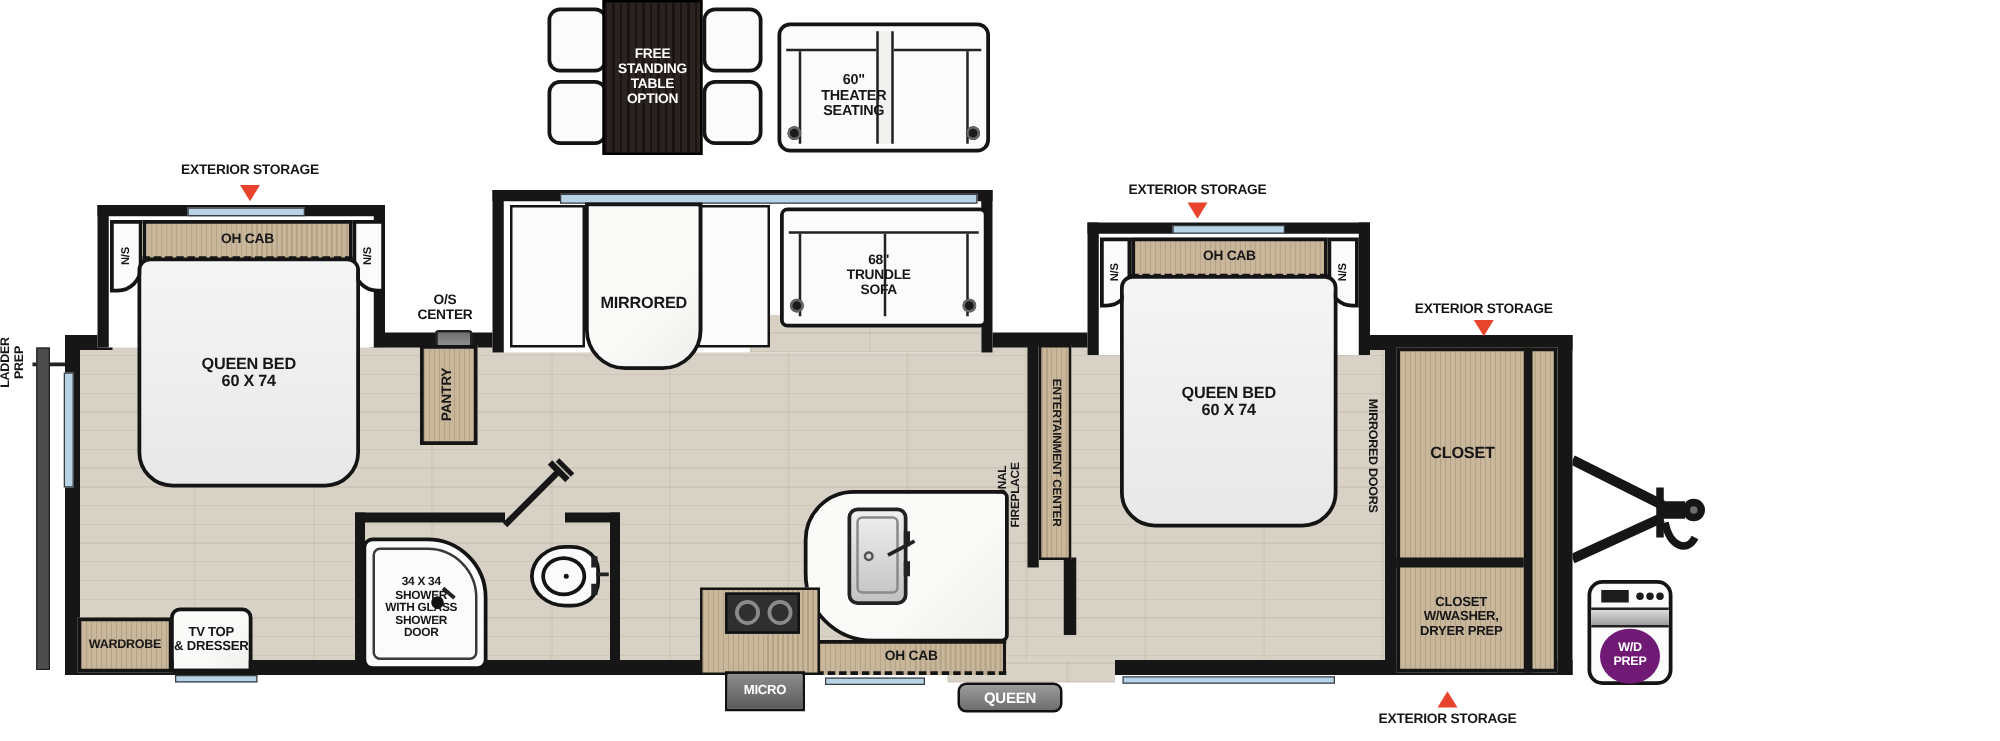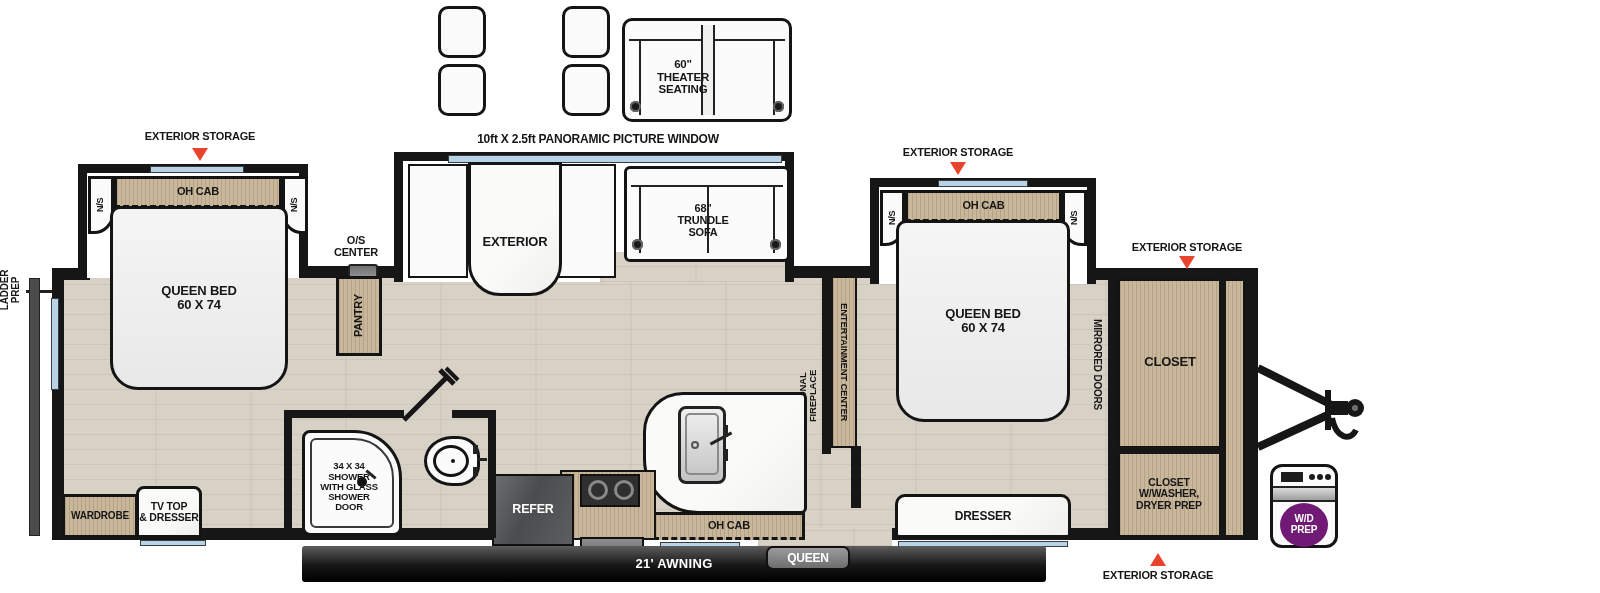--- a/index.html
+++ b/index.html
@@ -75,44 +75,47 @@
   <div class="abs lbl" style="left:120px;top:130px;width:160px;height:14px;font-size:11px;">EXTERIOR STORAGE</div>
   <div class="abs tri-down" style="left:192px;top:148px;"></div>
 
   <div class="abs lbl" style="left:310px;top:232px;width:92px;height:30px;font-size:11px;">O/S
 CENTER</div>
   <div class="abs" style="left:348px;top:264px;width:30px;height:18px;background:linear-gradient(180deg,#6f6f6f,#9c9c9c);border:2px solid #222;border-radius:3px;box-sizing:border-box;"></div>
   <div class="abs wood" style="left:336px;top:276px;width:46px;height:80px;">
     <div class="lbl vflip" style="width:100%;height:100%;font-size:11px;">PANTRY</div>
   </div>
 
-  <div class="abs lbl" style="left:398px;top:131px;width:400px;height:16px;font-size:12px;">10ft X 2.5ft PANORAMIC PICTURE WINDOW</div>
   <div class="slide" style="left:394px;top:152px;width:400px;height:130px;"></div>
   <div class="win" style="left:448px;top:155px;width:334px;height:8px;"></div>
   <div class="abs floor" style="left:600px;top:252px;width:185px;height:30px;"></div>
   <div class="abs whitebox" style="left:408px;top:164px;width:60px;height:114px;border-width:2px;"></div>
   <div class="abs whitebox" style="left:558px;top:164px;width:58px;height:114px;border-width:2px;"></div>
-  <div class="abs marble lbl" style="left:468px;top:162px;width:94px;height:134px;border-radius:0 0 32px 32px;font-size:13px;padding-top:26px;box-sizing:border-box;">EXTERIOR</div>
+  <div class="abs marble lbl" style="left:468px;top:162px;width:94px;height:134px;border-radius:0 0 32px 32px;font-size:13px;padding-top:26px;box-sizing:border-box;">MIRRORED</div>
 
   <div class="abs whitebox" style="left:624px;top:166px;width:166px;height:96px;border-radius:6px;">
     <div class="line" style="left:4px;top:16px;width:152px;height:2px;"></div>
     <div class="line" style="left:12px;top:18px;width:2px;height:66px;"></div>
     <div class="line" style="left:146px;top:18px;width:2px;height:66px;"></div>
     <div class="line" style="left:80px;top:18px;width:2px;height:66px;"></div>
     <div class="cup" style="left:5px;top:70px;"></div>
     <div class="cup" style="left:143px;top:70px;"></div>
     <div class="lbl" style="position:absolute;left:26px;top:28px;width:100px;height:48px;font-size:11px;">68"
 TRUNDLE
 SOFA</div>
   </div>
 
   <div class="abs whitebox" style="left:438px;top:6px;width:48px;height:52px;border-radius:10px;border-width:3px;"></div>
   <div class="abs whitebox" style="left:438px;top:64px;width:48px;height:52px;border-radius:10px;border-width:3px;"></div>
   <div class="abs whitebox" style="left:562px;top:6px;width:48px;height:52px;border-radius:10px;border-width:3px;"></div>
   <div class="abs whitebox" style="left:562px;top:64px;width:48px;height:52px;border-radius:10px;border-width:3px;"></div>
+  <div class="abs darkwood lbl" style="left:482px;top:0px;width:80px;height:124px;font-size:11px;color:#fff;">FREE
+STANDING
+TABLE
+OPTION</div>
 
   <div class="abs whitebox" style="left:622px;top:18px;width:170px;height:104px;border-radius:10px;">
     <div class="line" style="left:4px;top:18px;width:156px;height:2px;"></div>
     <div class="line" style="left:14px;top:20px;width:2px;height:74px;"></div>
     <div class="line" style="left:148px;top:20px;width:2px;height:74px;"></div>
     <div class="abs" style="left:76px;top:4px;width:14px;height:90px;background:#f1f1f0;border-left:2px solid #222;border-right:2px solid #222;box-sizing:border-box;"></div>
     <div class="cup" style="left:5px;top:80px;"></div>
     <div class="cup" style="left:148px;top:80px;"></div>
     <div class="lbl" style="position:absolute;left:18px;top:32px;width:80px;height:48px;font-size:11.5px;">60"
 THEATER
@@ -146,21 +149,20 @@
   <div class="wall" style="left:1219px;top:278px;width:7px;height:260px;"></div>
   <div class="wall" style="left:1117px;top:446px;width:102px;height:8px;"></div>
   <div class="abs lbl" style="left:1120px;top:352px;width:100px;height:20px;font-size:13px;">CLOSET</div>
   <div class="abs lbl" style="left:1119px;top:472px;width:100px;height:44px;font-size:10.5px;">CLOSET
 W/WASHER,
 DRYER PREP</div>
   <div class="abs lbl vtext" style="left:1088px;top:300px;width:18px;height:130px;font-size:10px;">MIRRORED DOORS</div>
   <div class="abs lbl" style="left:1107px;top:241px;width:160px;height:14px;font-size:11px;">EXTERIOR STORAGE</div>
   <div class="abs tri-down" style="left:1179px;top:256px;"></div>
 
-  <div class="abs marble lbl" style="left:895px;top:494px;width:176px;height:44px;border-radius:10px 10px 4px 4px;font-size:12px;">DRESSER</div>
   <div class="win" style="left:898px;top:541px;width:170px;height:6px;"></div>
 
   <div class="abs tri-up" style="left:1150px;top:553px;"></div>
   <div class="abs lbl" style="left:1078px;top:569px;width:160px;height:14px;font-size:11px;">EXTERIOR STORAGE</div>
 
   <div class="abs marble" style="left:643px;top:392px;width:164px;height:122px;border-radius:40px 6px 6px 55px;"></div>
   <div class="abs" style="left:678px;top:406px;width:48px;height:78px;background:linear-gradient(180deg,#f0f0f0,#c2c2c2);border:3px solid #222;border-radius:8px;box-sizing:border-box;">
     <div class="abs" style="left:4px;top:4px;width:34px;height:62px;border:2px solid #8a8a8a;border-radius:5px;box-sizing:border-box;"></div>
     <div class="abs" style="left:10px;top:32px;width:8px;height:8px;border:2px solid #555;border-radius:50%;box-sizing:border-box;"></div>
     <div class="line" style="left:28px;top:28px;width:24px;height:3px;transform:rotate(-28deg);"></div>
@@ -169,33 +171,32 @@
   </div>
   <div class="abs ohcab lbl" style="left:653px;top:512px;width:152px;height:28px;font-size:11px;">OH CAB</div>
   <div class="win" style="left:660px;top:542px;width:80px;height:6px;"></div>
 
   <div class="abs wood" style="left:560px;top:470px;width:96px;height:70px;border-width:2px;"></div>
   <div class="abs" style="left:580px;top:474px;width:60px;height:33px;background:#2f2f2f;border:2px solid #111;box-sizing:border-box;">
     <div class="abs" style="left:6px;top:4px;width:20px;height:20px;border:3px solid #8a8a8a;border-radius:50%;box-sizing:border-box;"></div>
     <div class="abs" style="left:32px;top:4px;width:20px;height:20px;border:3px solid #8a8a8a;border-radius:50%;box-sizing:border-box;"></div>
   </div>
   <div class="abs lbl" style="left:580px;top:537px;width:64px;height:32px;background:linear-gradient(180deg,#8d8d8d,#5c5c5c);border:2px solid #111;box-sizing:border-box;font-size:10.5px;color:#fff;">MICRO</div>
-  <div class="abs lbl" style="left:492px;top:474px;width:82px;height:72px;background:linear-gradient(115deg,#6d6e70 0%,#4b4c4e 45%,#5d5e60 100%);border:2.5px solid #111;box-sizing:border-box;font-size:12.5px;color:#fff;">REFER</div>
 
   <div class="wall" style="left:284px;top:410px;width:8px;height:128px;"></div>
   <div class="wall" style="left:284px;top:410px;width:120px;height:8px;"></div>
   <div class="wall" style="left:452px;top:410px;width:44px;height:8px;"></div>
   <div class="wall" style="left:488px;top:410px;width:8px;height:128px;"></div>
   <svg class="abs" style="left:396px;top:366px;" width="64" height="60" viewBox="0 0 64 60">
     <line x1="8" y1="54" x2="50" y2="12" stroke="#161616" stroke-width="5"></line>
     <line x1="44" y1="4" x2="58" y2="18" stroke="#161616" stroke-width="5"></line>
     <line x1="50" y1="2" x2="62" y2="14" stroke="#161616" stroke-width="4"></line>
   </svg>
 
-  <div class="abs whitebox" style="left:302px;top:430px;width:100px;height:106px;border-radius:8px 48px 8px 8px;">
+  <div class="abs whitebox" style="left:290px;top:430px;width:100px;height:106px;border-radius:8px 48px 8px 8px;">
     <div class="abs" style="left:5px;top:5px;width:84px;height:90px;border:2px solid #3a3a3a;border-radius:6px 40px 6px 6px;box-sizing:border-box;"></div>
     <div class="abs" style="left:52px;top:44px;width:10px;height:10px;background:#111;border-radius:50%;"></div>
     <div class="line" style="left:60px;top:40px;width:12px;height:3px;transform:rotate(40deg);"></div>
     <div class="lbl" style="position:absolute;left:4px;top:16px;width:80px;height:76px;font-size:9.5px;">34 X 34
 SHOWER
 WITH GLASS
 SHOWER
 DOOR</div>
   </div>
 
@@ -206,23 +207,20 @@
     <div class="line" style="left:46px;top:28px;width:5px;height:9px;"></div>
     <div class="line" style="left:50px;top:19px;width:10px;height:3px;"></div>
   </div>
 
 
   <div class="abs wood lbl" style="left:62px;top:494px;width:76px;height:44px;font-size:10px;">WARDROBE</div>
   <div class="abs marble lbl" style="left:136px;top:486px;width:66px;height:52px;border-radius:8px 8px 0 0;font-size:10.5px;">TV TOP
 &amp; DRESSER</div>
   <div class="win" style="left:140px;top:540px;width:66px;height:6px;"></div>
 
-  <div class="abs" style="left:302px;top:546px;width:744px;height:36px;background:linear-gradient(180deg,#5c5c5c,#161616 55%,#000);border-radius:3px;">
-    <div class="lbl" style="width:100%;height:100%;font-size:13px;color:#fff;letter-spacing:0.3px;">21' AWNING</div>
-  </div>
   <div class="abs lbl" style="left:766px;top:546px;width:84px;height:24px;background:linear-gradient(180deg,#9b9b9b,#6e6e6e);border:2px solid #111;border-radius:7px;box-sizing:border-box;font-size:12px;color:#fff;">QUEEN</div>
 
   <svg class="abs" style="left:1258px;top:352px;" width="115" height="112" viewBox="0 0 115 112">
     <line x1="0" y1="16" x2="72" y2="52" stroke="#161616" stroke-width="8"></line>
     <line x1="0" y1="95" x2="72" y2="62" stroke="#161616" stroke-width="8"></line>
     <line x1="70" y1="38" x2="70" y2="78" stroke="#161616" stroke-width="6"></line>
     <rect x="70" y="49" width="20" height="14" fill="#161616"></rect>
     <circle cx="97" cy="56" r="9" fill="#161616"></circle>
     <circle cx="97" cy="56" r="3" fill="#6e6e6e"></circle>
     <path d="M 74 66 C 78 86 92 90 98 78" stroke="#161616" stroke-width="6" fill="none"></path>

